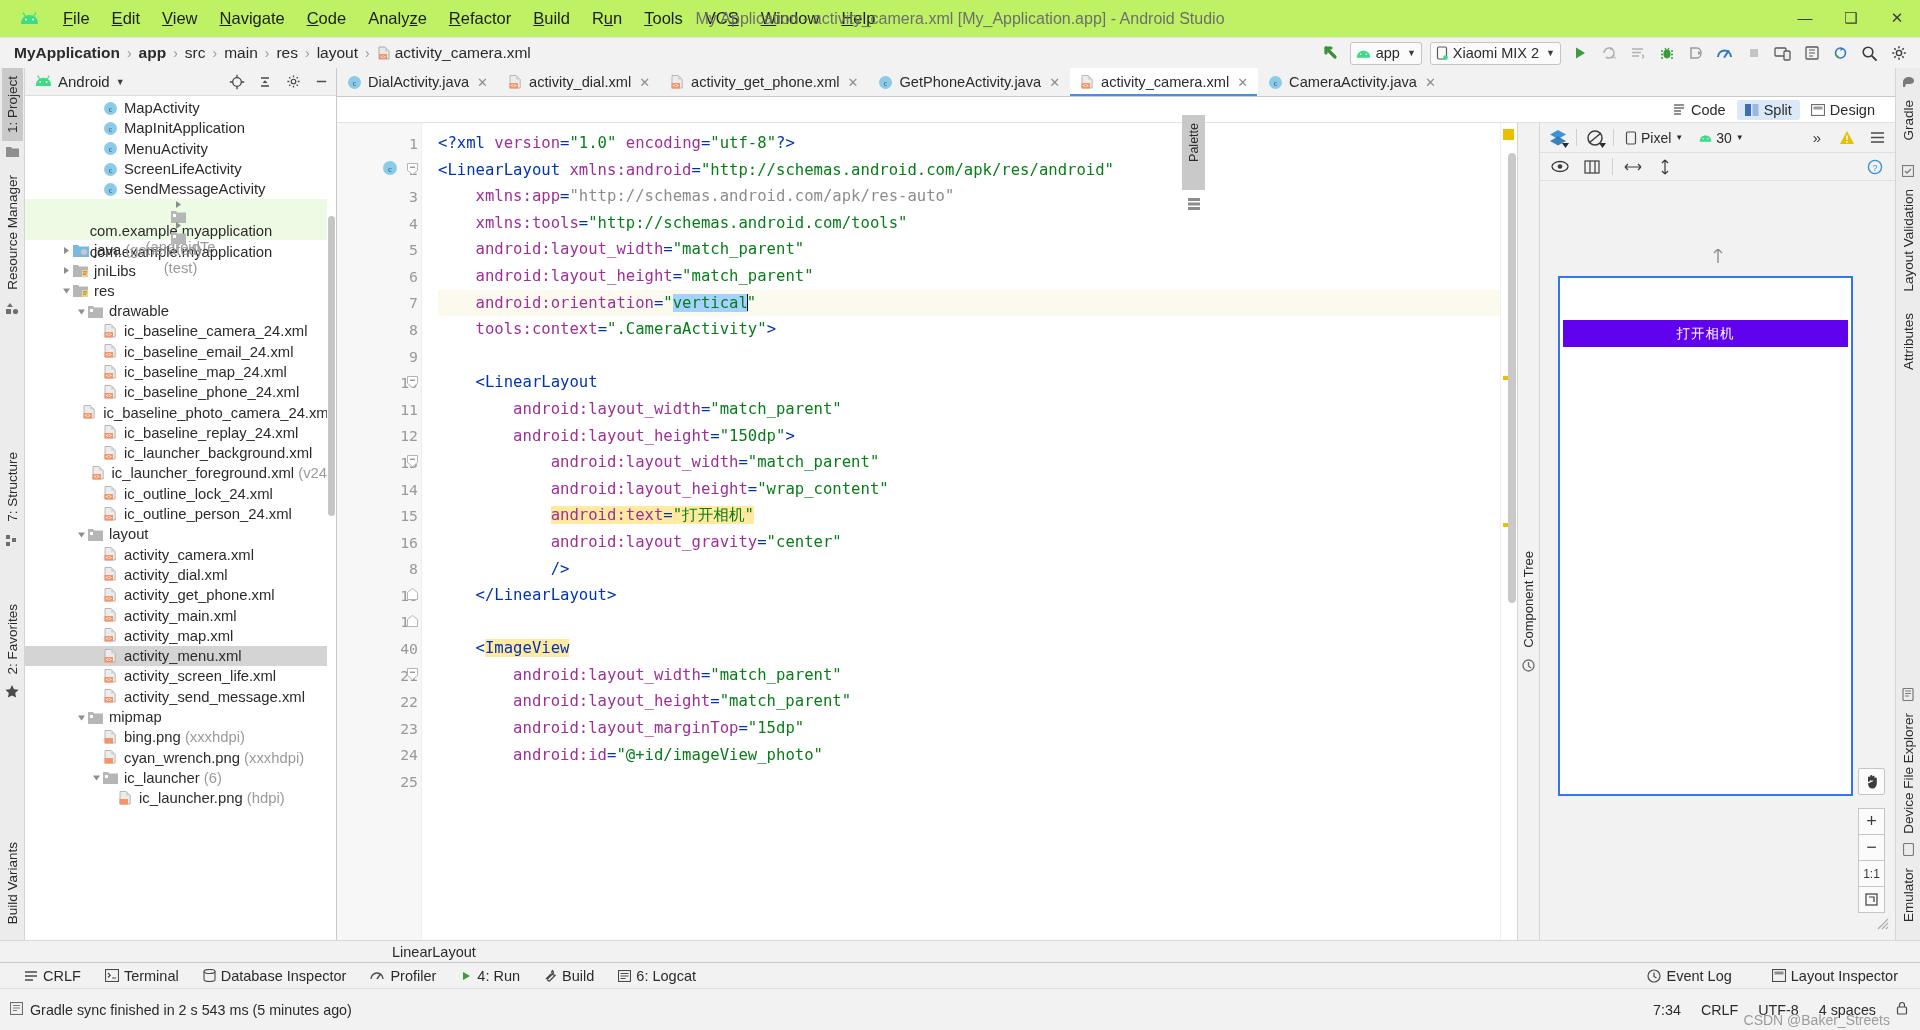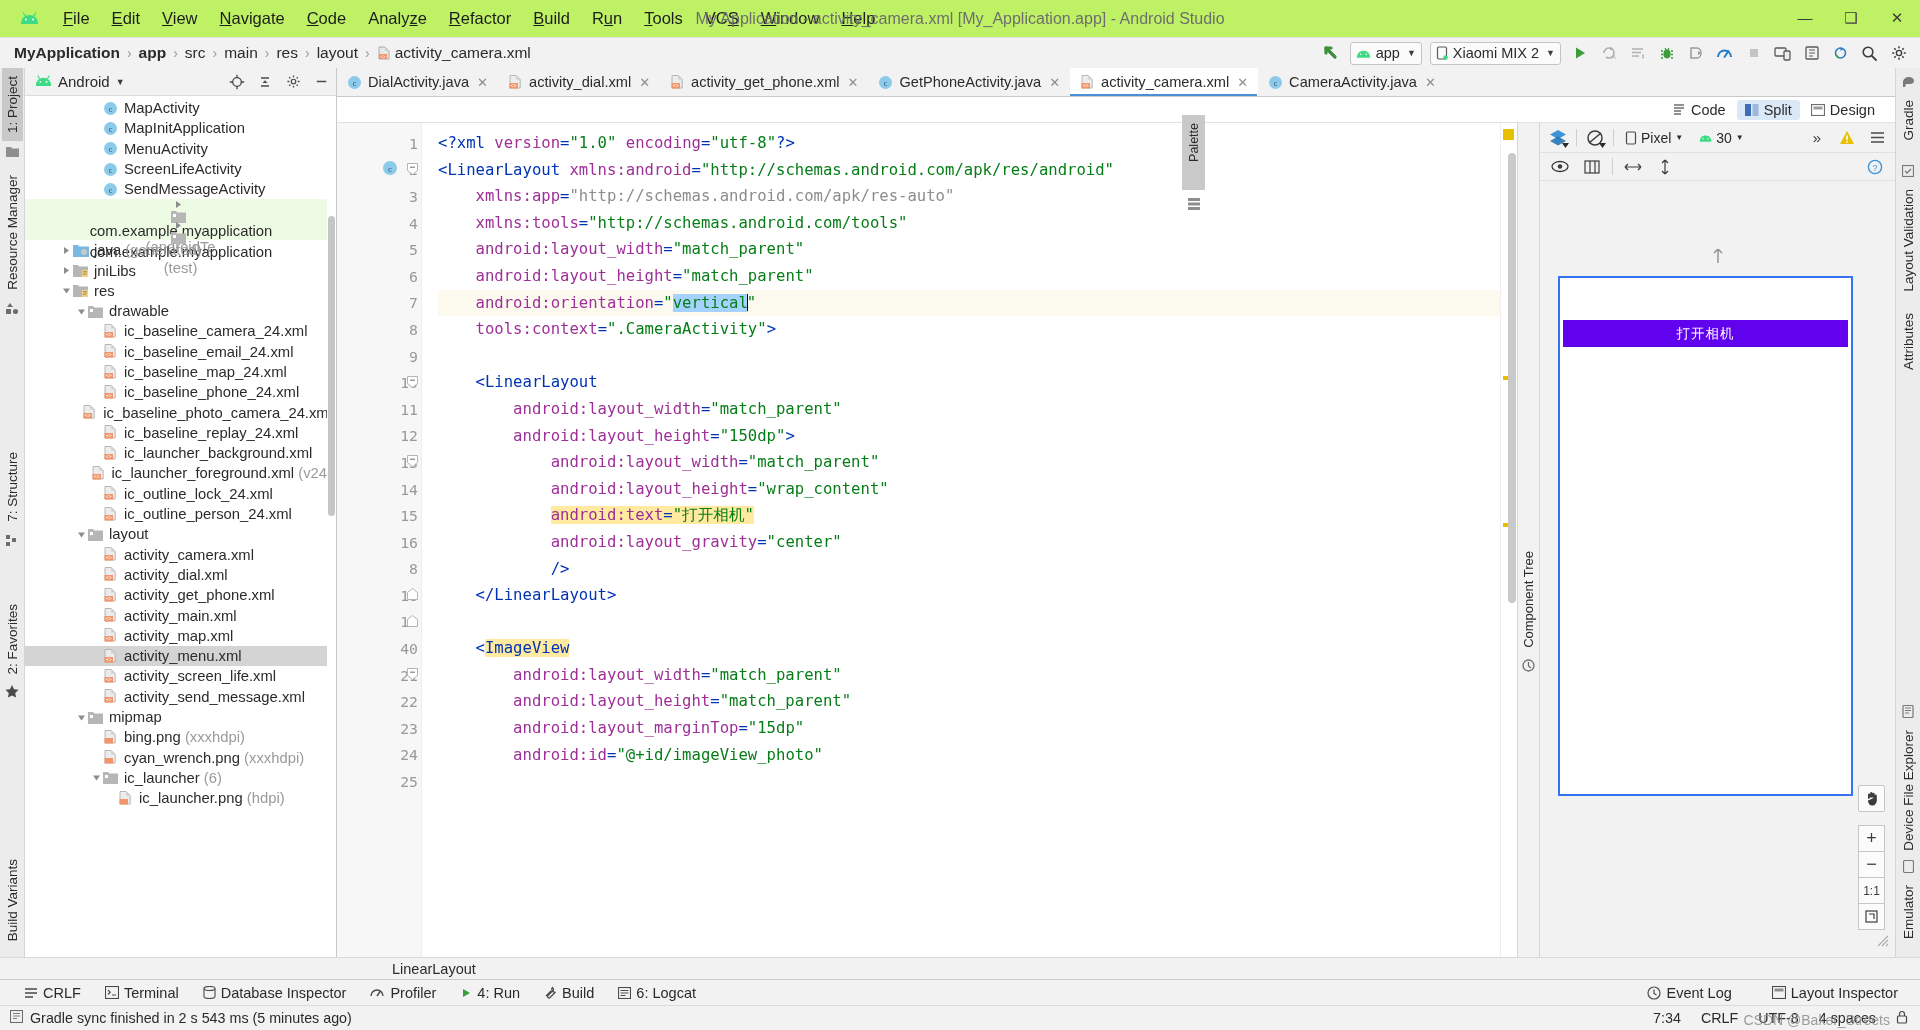--- a/index.html
+++ b/index.html
@@ -209,21 +209,21 @@
 
   
   .toolwin {
     height: 26px; background: #f2f2f2; display: flex; align-items: center;
     border-top: 1px solid #c9c9c9; padding-left: 12px; gap: 0; flex: none; position: relative;
   }
   .twitem { display: flex; align-items: center; gap: 5px; font-size: 14.5px; padding: 3px 12px; }
   .tw-right { position: absolute; right: 10px; display: flex; align-items: center; gap: 16px; }
 
   .statusbar {
-    height: 25px; background: #f2f2f2; display: flex; align-items: center;
+    height: 42px; background: #f2f2f2; display: flex; align-items: center;
     border-top: 1px solid #dcdcdc; padding-left: 10px; font-size: 14.3px; flex: none; position: relative;
   }
   .sb-right { position: absolute; right: 12px; display: flex; align-items: center; gap: 20px; font-size: 14.3px; }
   .wmark { position: absolute; right: 30px; bottom: 2px; font-size: 14px; color: #8d8d8d; opacity: .85; }
 
   
   .capstrip {
     height: 22px; background: #f2f2f2; display: flex; align-items: center;
     padding-left: 392px; font-size: 14.5px; color: #2b2b2b; border-top: 1px solid #d9d9d9; flex: none;
   }

